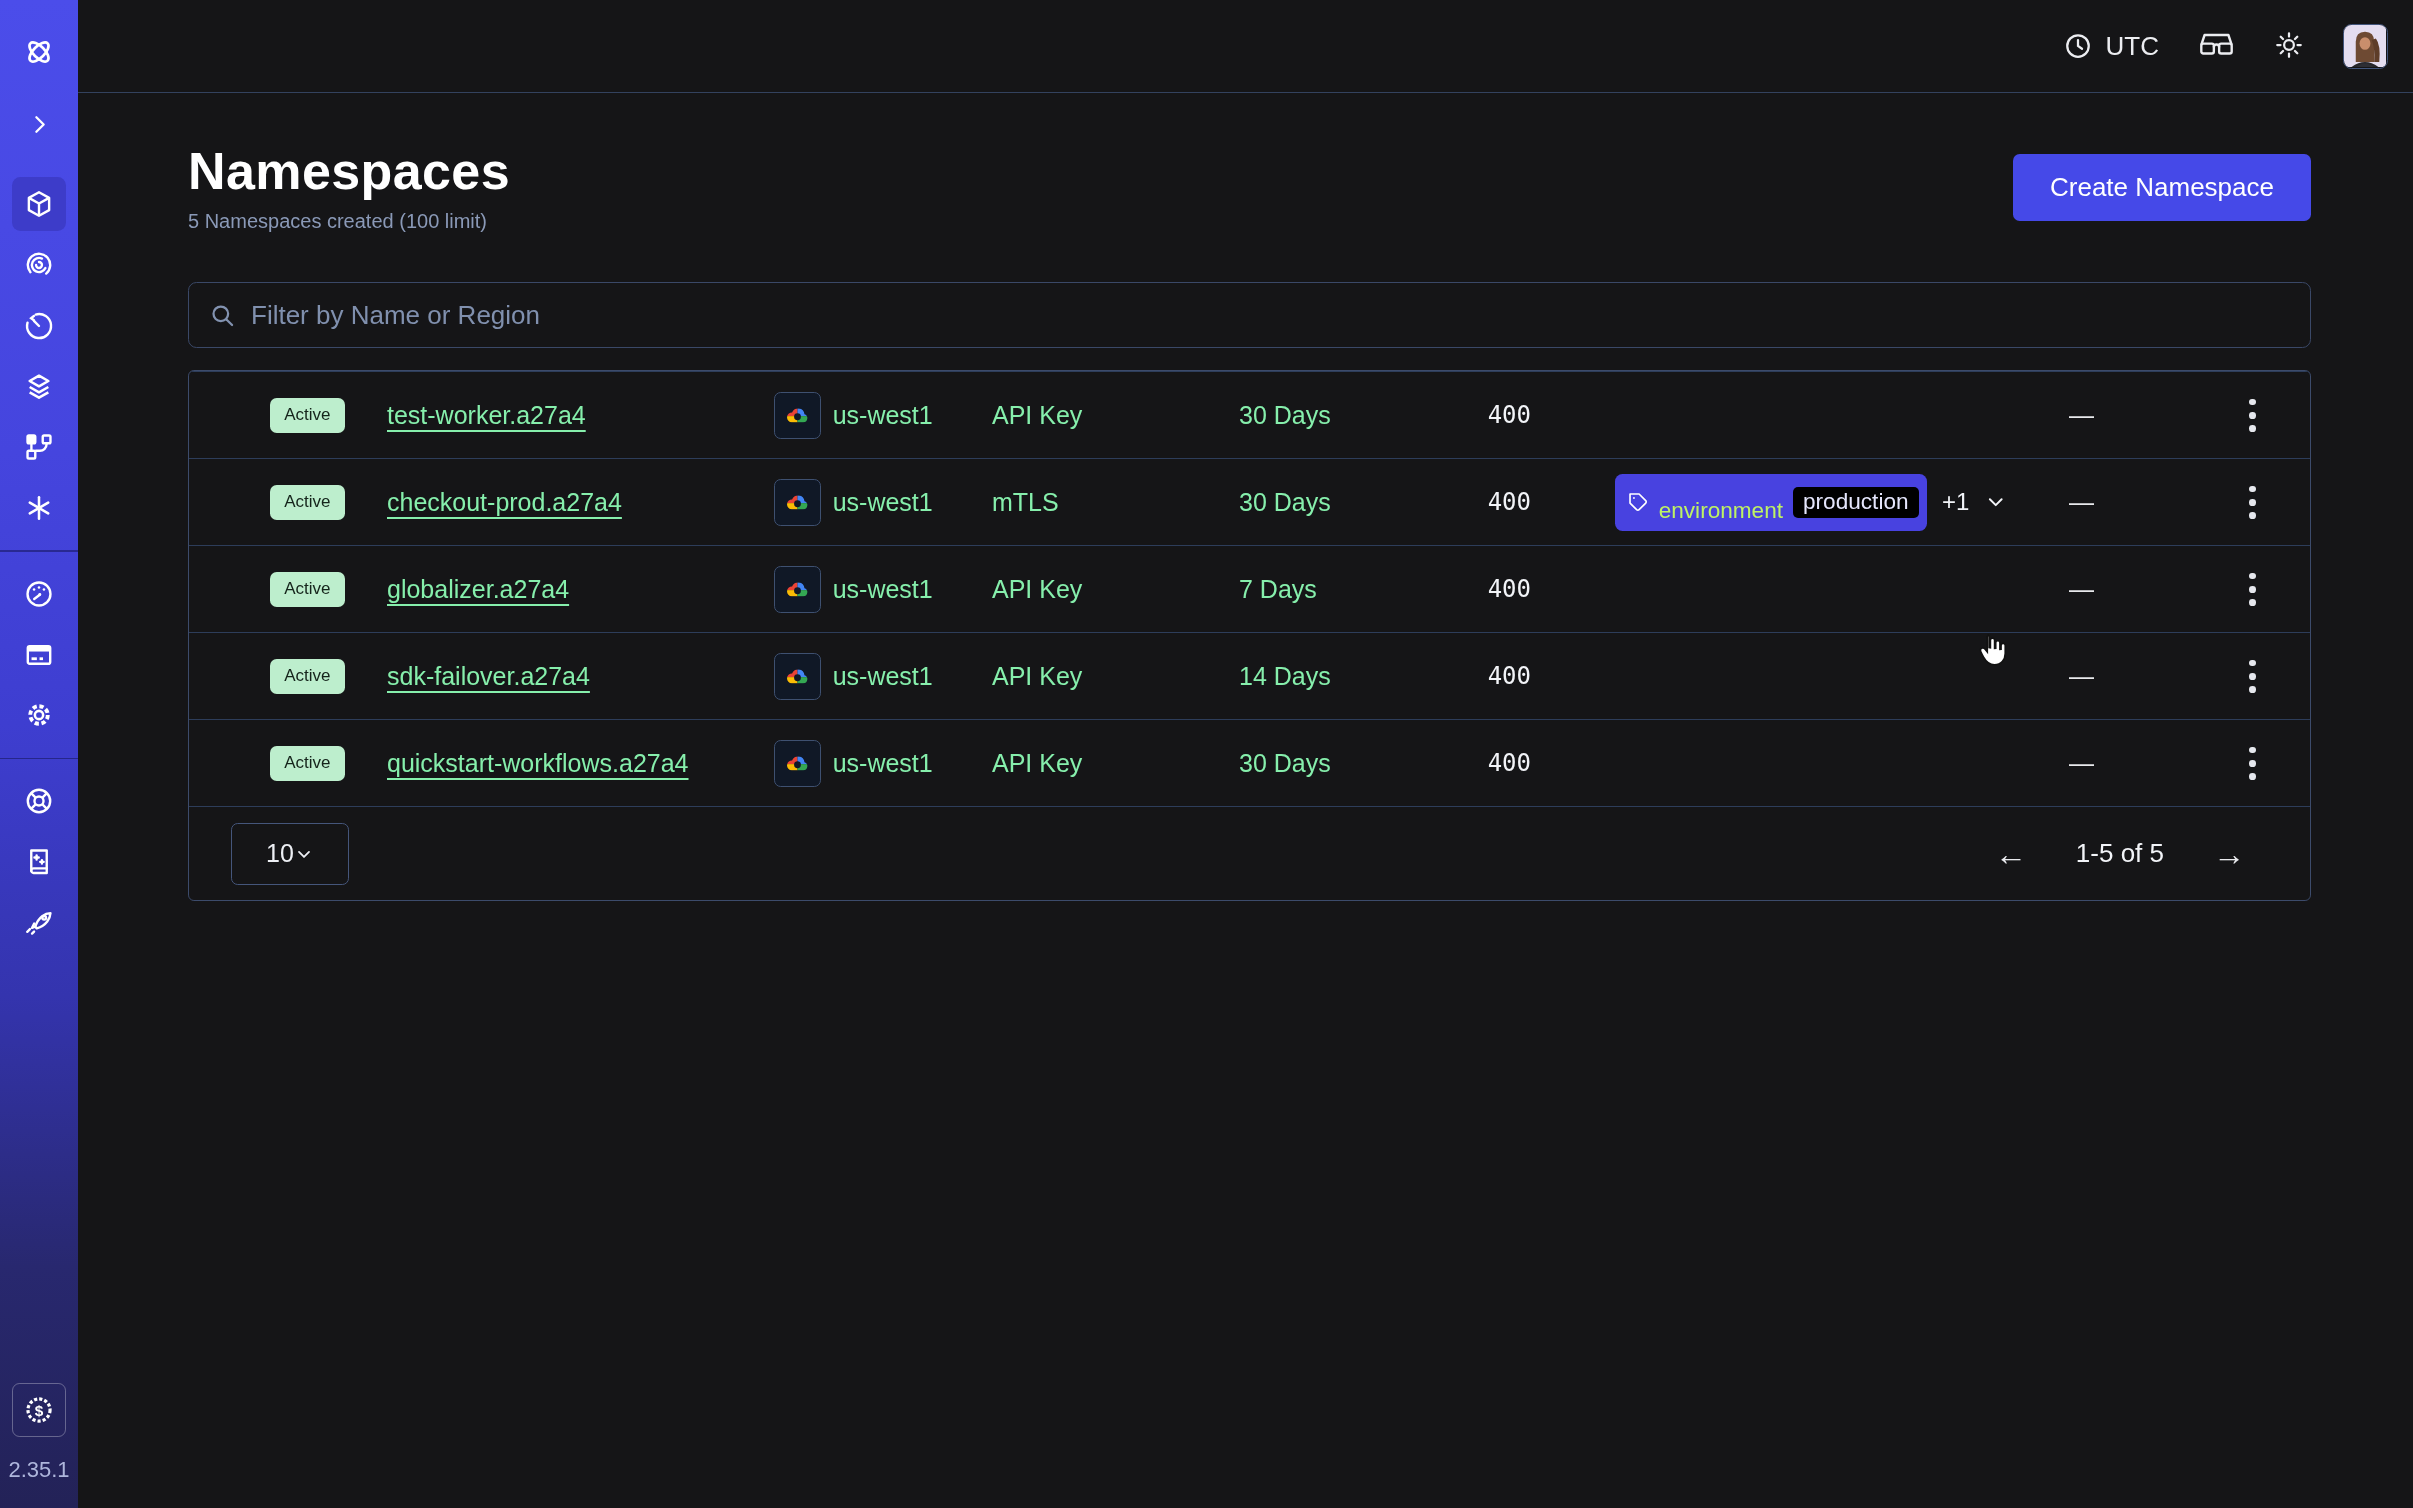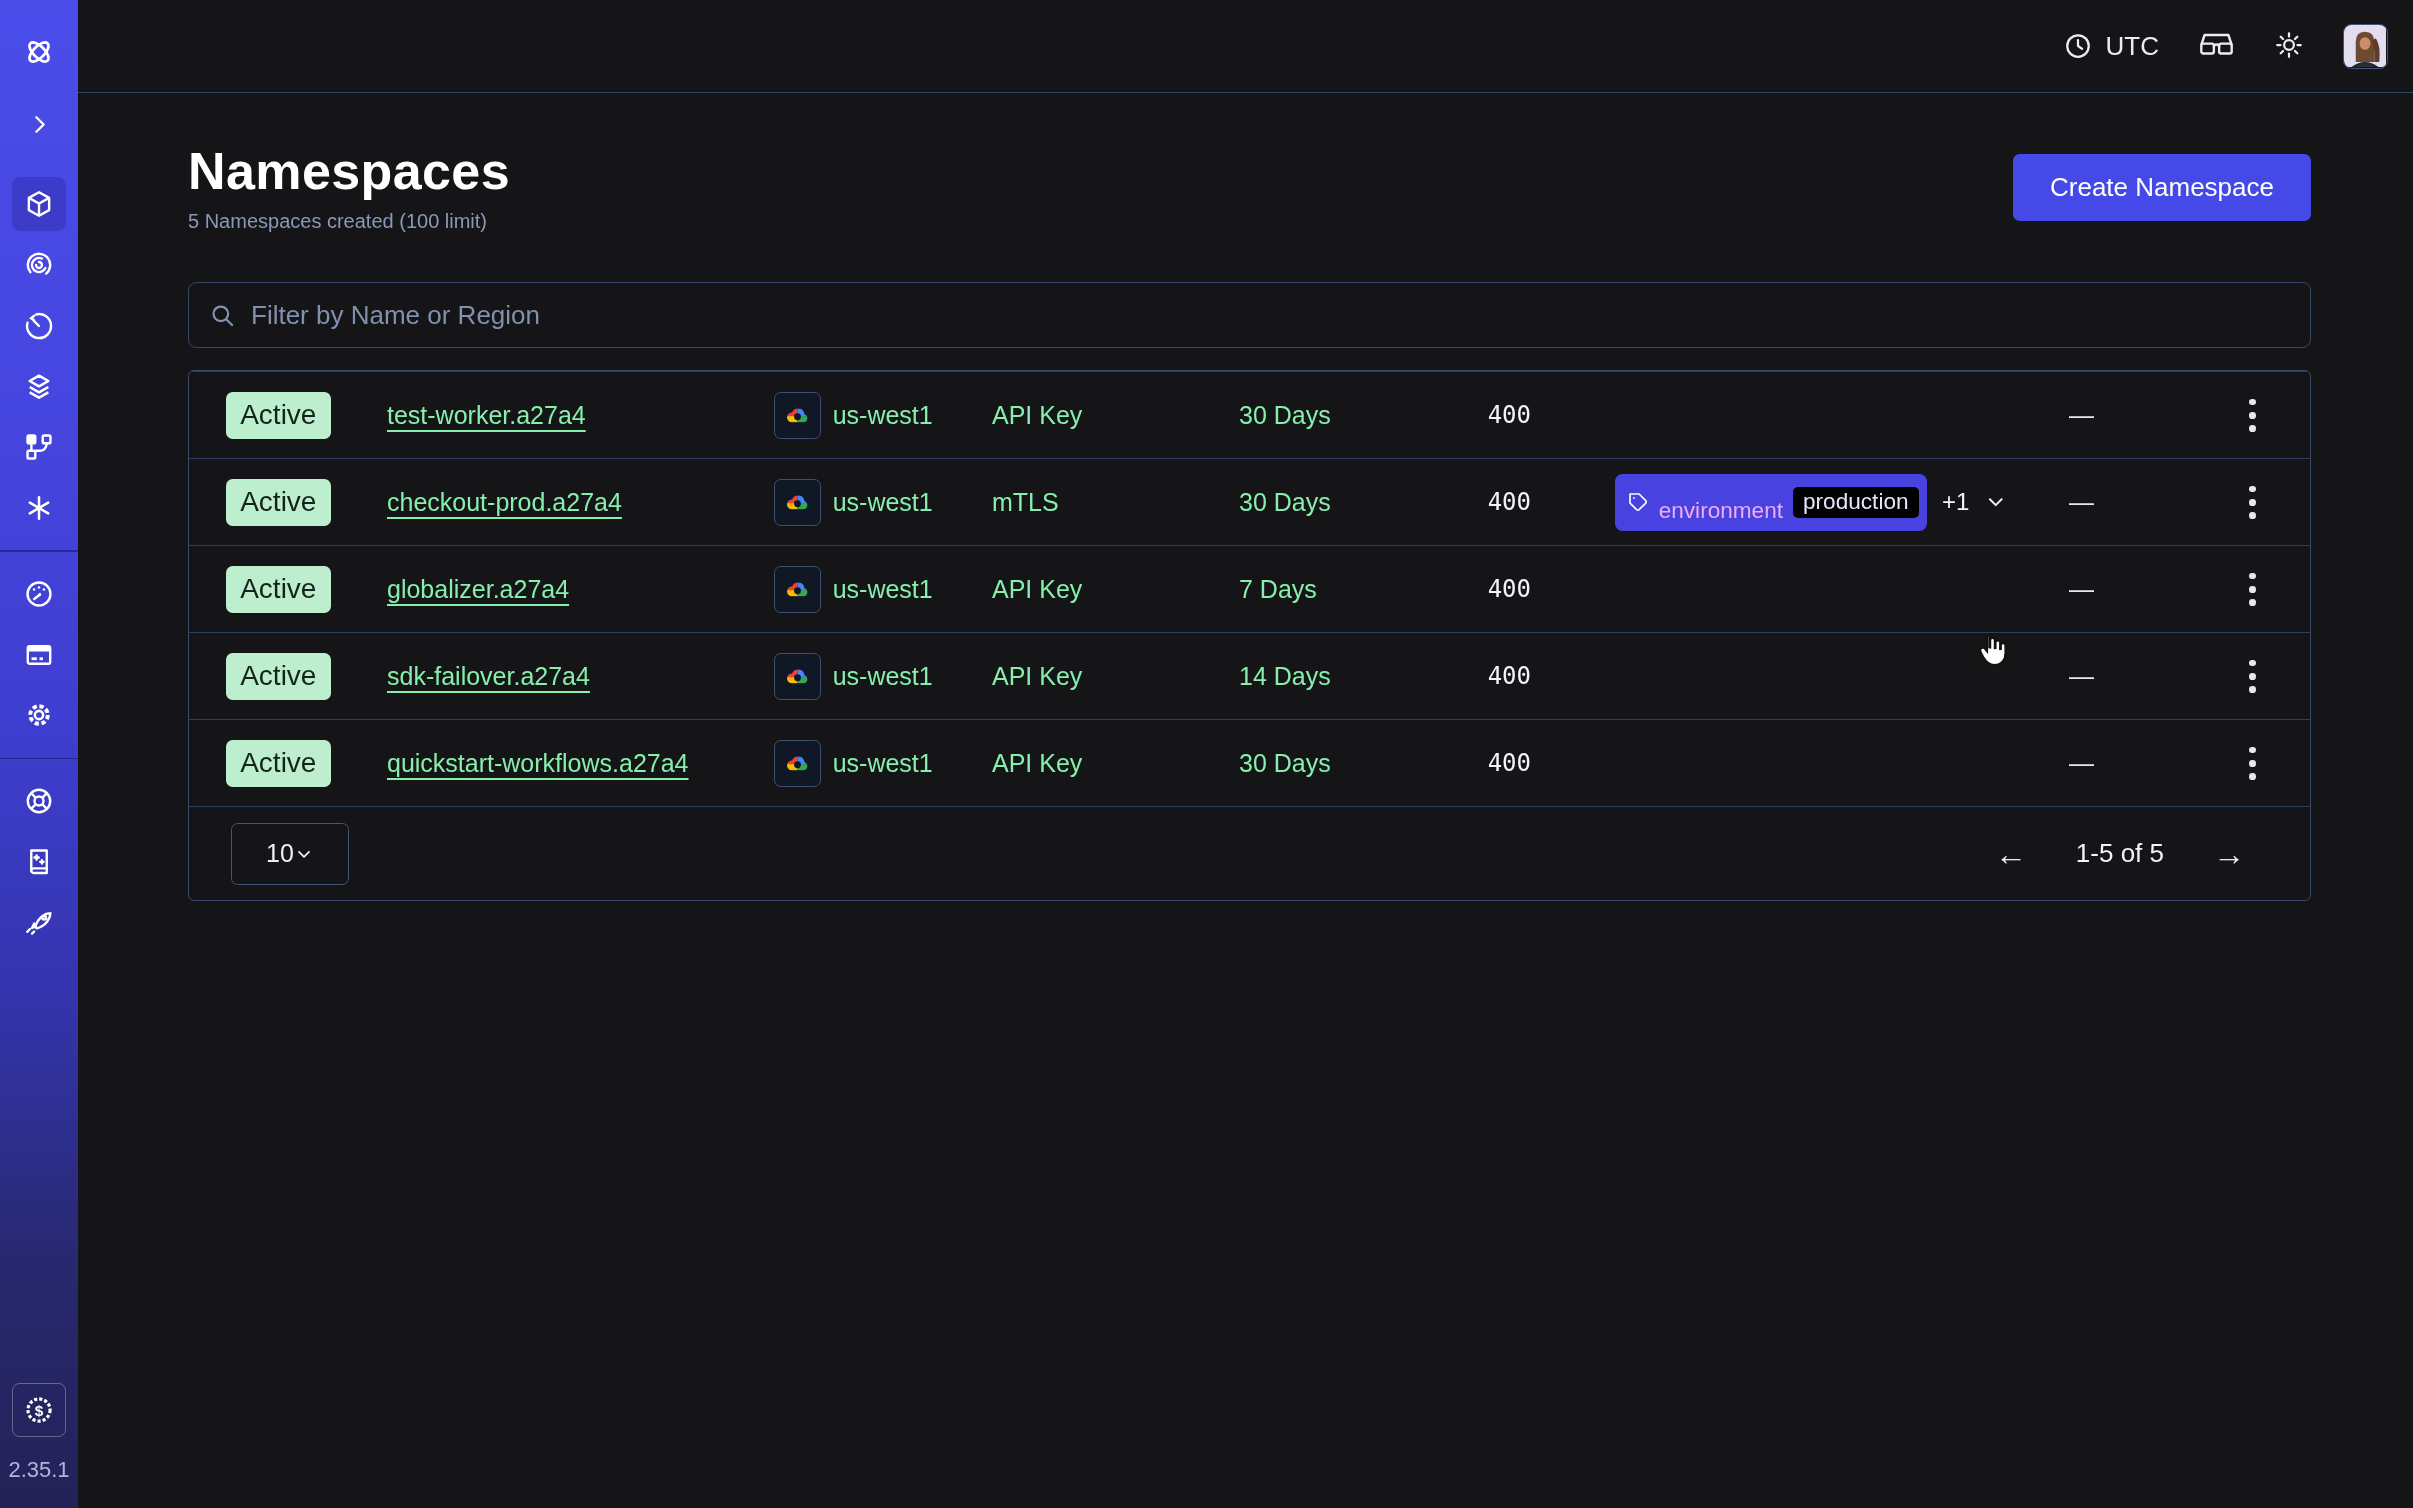--- a/index.html
+++ b/index.html
@@ -47,29 +47,29 @@
   .searchbar input::placeholder { color:#8090AE; }
 
   
   .table-card { margin-top:22px; border:1.7px solid #3C4B6B; border-radius:5.9px; overflow:hidden; background:#151517; }
   .tgrid { display:grid; grid-template-columns:198px 387px 218px 247px 189px 187px 454px 1fr; align-items:center; }
   .thead { background:#233A5F; height:82px; }
   .thead .cell { font-size:24px; font-weight:500; color:#F2F4F8; }
   .cell { padding-right:8.4px; }
   .cell.c-status { padding-left:37px; }
   .trow { height:87px; border-top:1.7px solid #2D3D5A; }
-  .badge-active { display:inline-block; background:#BDEECD; color:#15241B; font-size:28px; padding:7.5px 14.2px; border-radius:6.7px; }
+  .badge-active { display:inline-block; background:#BDEECD; color:#15241B; font-size:17px; padding:7.5px 14.2px; border-radius:6.7px;margin-left:44px; }
   .ns-link { color:#86efac; font-size:25px; text-decoration:underline; text-underline-offset:5.9px; text-decoration-thickness:1.7px; cursor:pointer; }
   .region-cell { display:flex; align-items:center; gap:11.7px; }
   .gcp-box { width:47px; height:47px; border:1.7px solid #3E5070; border-radius:6.7px; background:#101826; display:flex; align-items:center; justify-content:center; }
   .body-txt { font-size:25px; color:#86efac; }
   .aps-cell { text-align:right; padding-right:84px; font-family:"DejaVu Sans Mono", monospace; font-size:24px; }
   .tags-cell { display:flex; align-items:center; gap:15px; }
   .tag-group { display:flex; align-items:center; gap:10px; background:#4842E0; border-radius:7.5px; padding:6.7px 8.4px 6.7px 11.7px; cursor:pointer; }
-  .tag-key { font-size:22.6px; color:#f0abfc;margin-top:18px; }
+  .tag-key { font-size:22.6px; color:#bef264;margin-top:18px; }
   .tag-val { font-size:22.6px; color:#E6E7FD; background:#000000; border-radius:5px; padding:2.5px 10px; }
   .tag-more { font-size:24px; color:#F2F4F8; }
   .export-cell { display:flex; align-items:center; justify-content:space-between; padding-right:49px; }
   .dash { font-size:25px; color:#E8E9EC; }
   .kebab { display:flex; flex-direction:column; gap:6.7px; cursor:pointer; padding:5px; }
   .kebab i { width:6.7px; height:6.7px; border-radius:50%; background:#E6E8EE; display:block; }
 
   
   .tfoot { height:94px; border-top:1.7px solid #2D3D5A; display:flex; align-items:center; justify-content:space-between; padding:0 65px 0 42px; }
   .pagesize { width:118px; height:62px; border:1.7px solid #45567B; border-radius:6.7px; display:flex; align-items:center; justify-content:center; gap:0; font-size:25px; color:#EDEFF4; cursor:pointer; background:transparent; }

